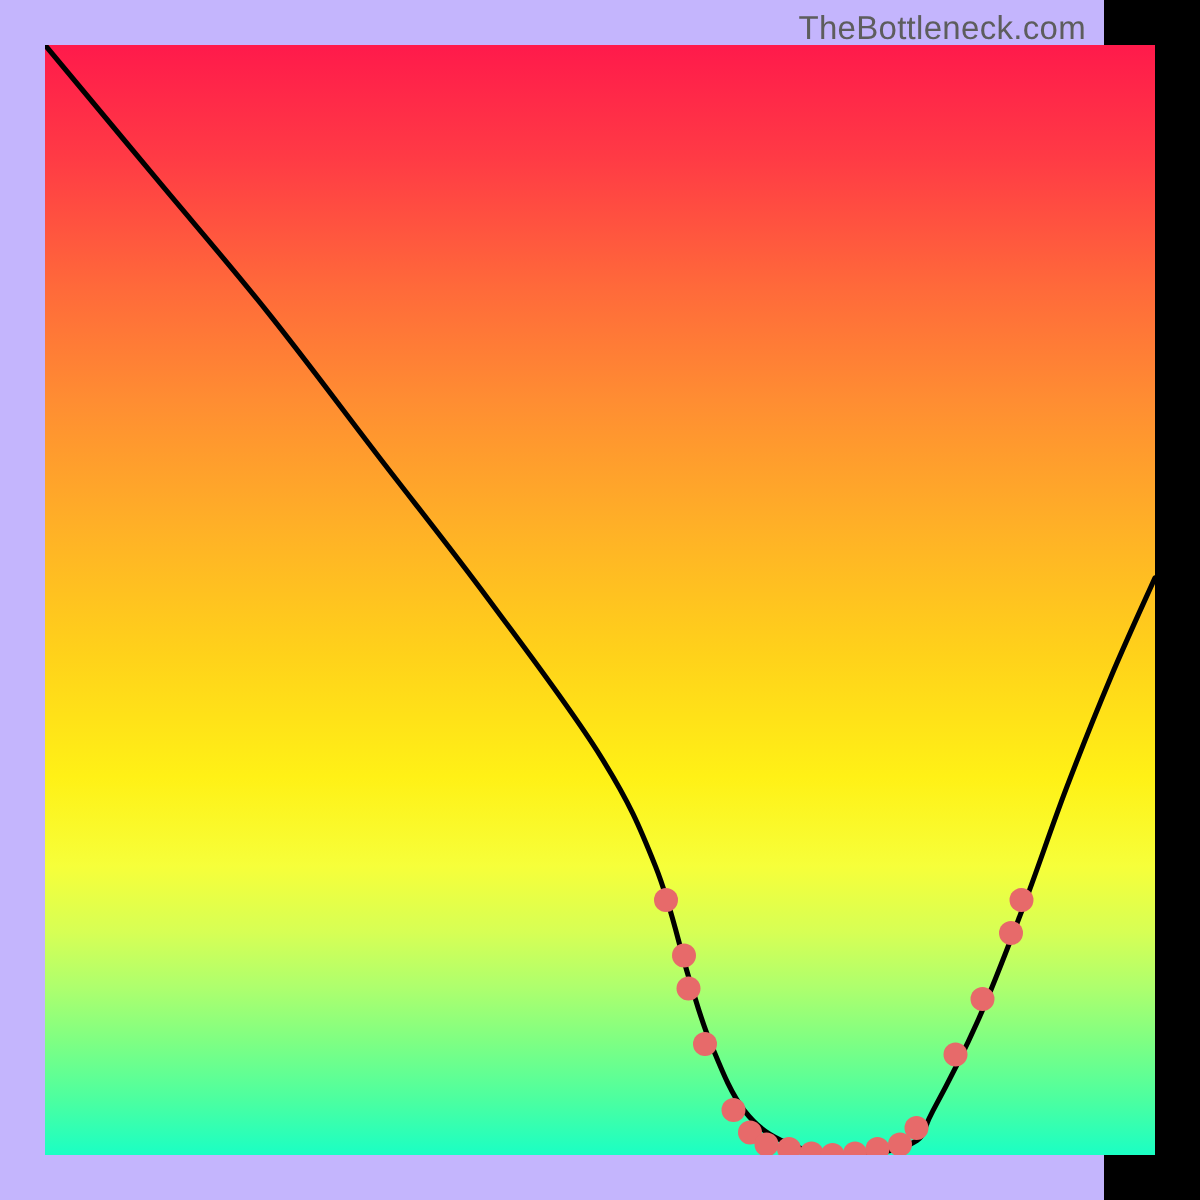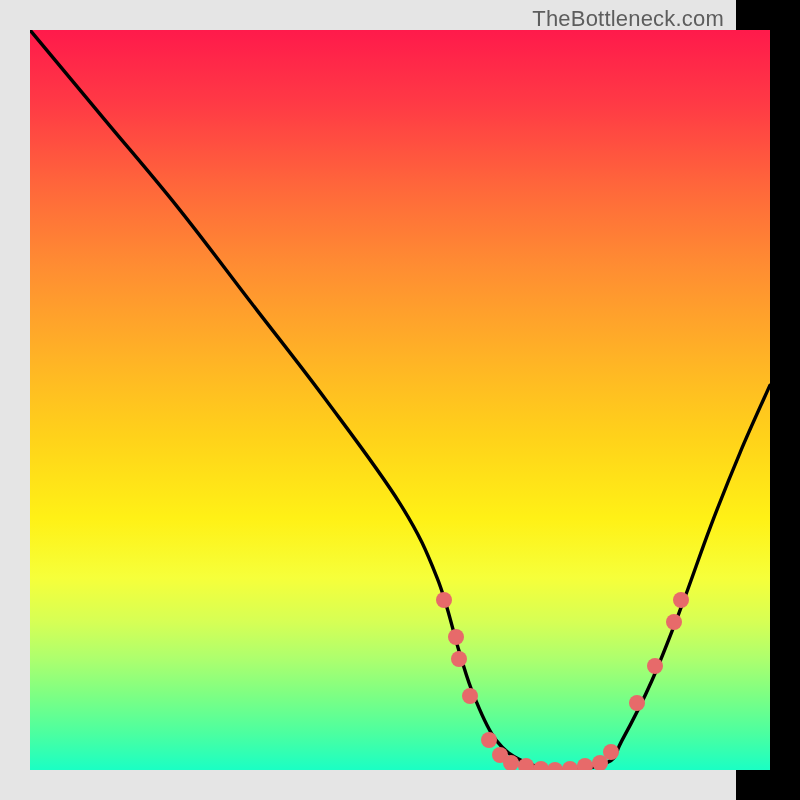--- a/index.html
+++ b/index.html
@@ -10,21 +10,21 @@
     background: #000;
     overflow: hidden;
     font-family: Arial, Helvetica, sans-serif;
   }
   .frame {
     position: absolute;
     left: 0;
     top: 0;
     width: 736px;
     height: 800px;
-    background: #e5e5e5;
+    background: #c4b5fd;
   }
   .watermark {
     position: absolute;
     top: 6px;
     right: 12px;
     color: #5d5d5d;
     font-size: 22px;
     font-weight: 500;
     letter-spacing: 0.2px;
     z-index: 30;

